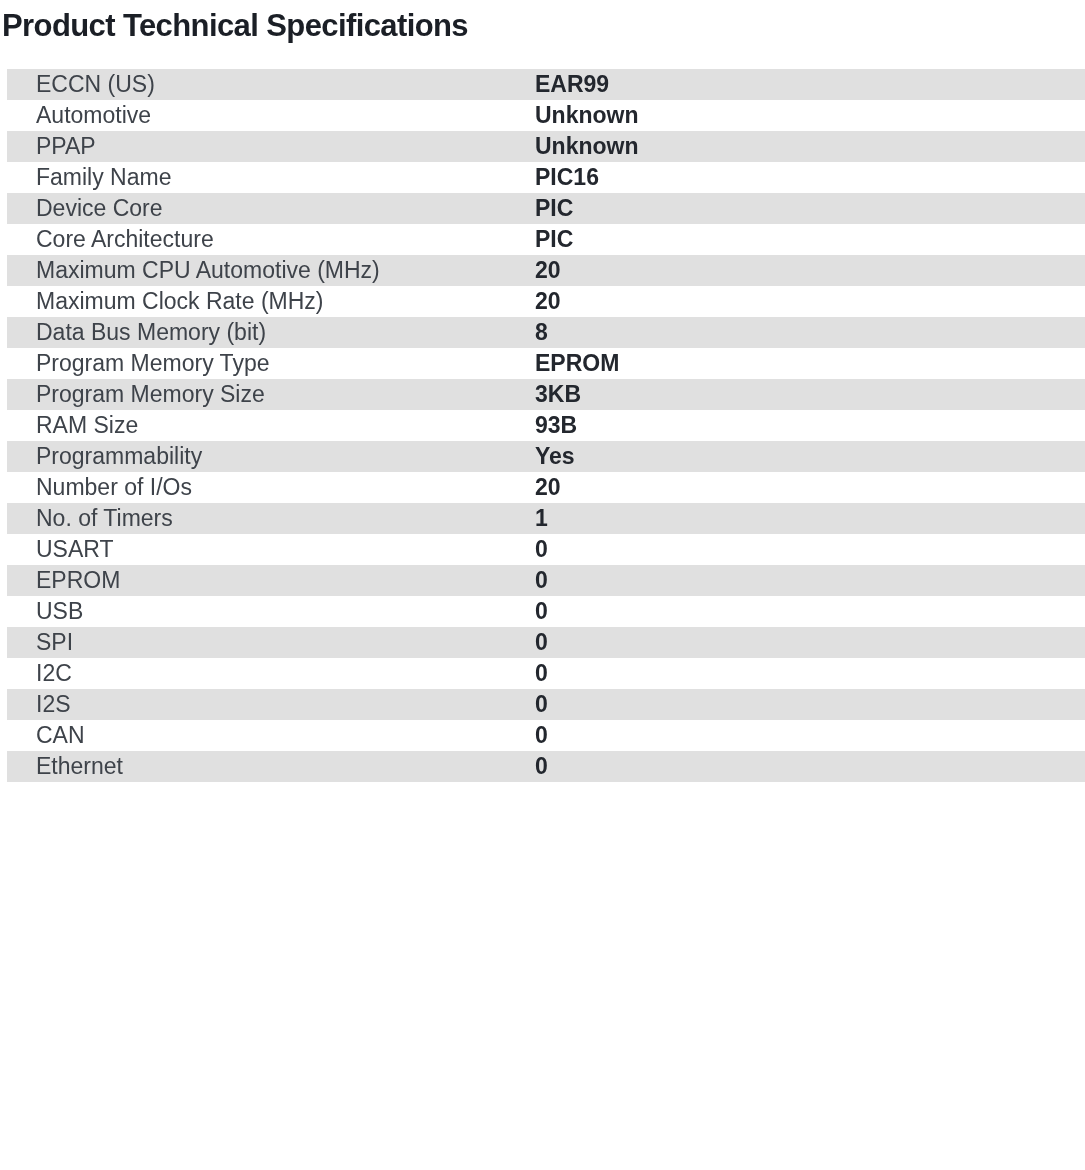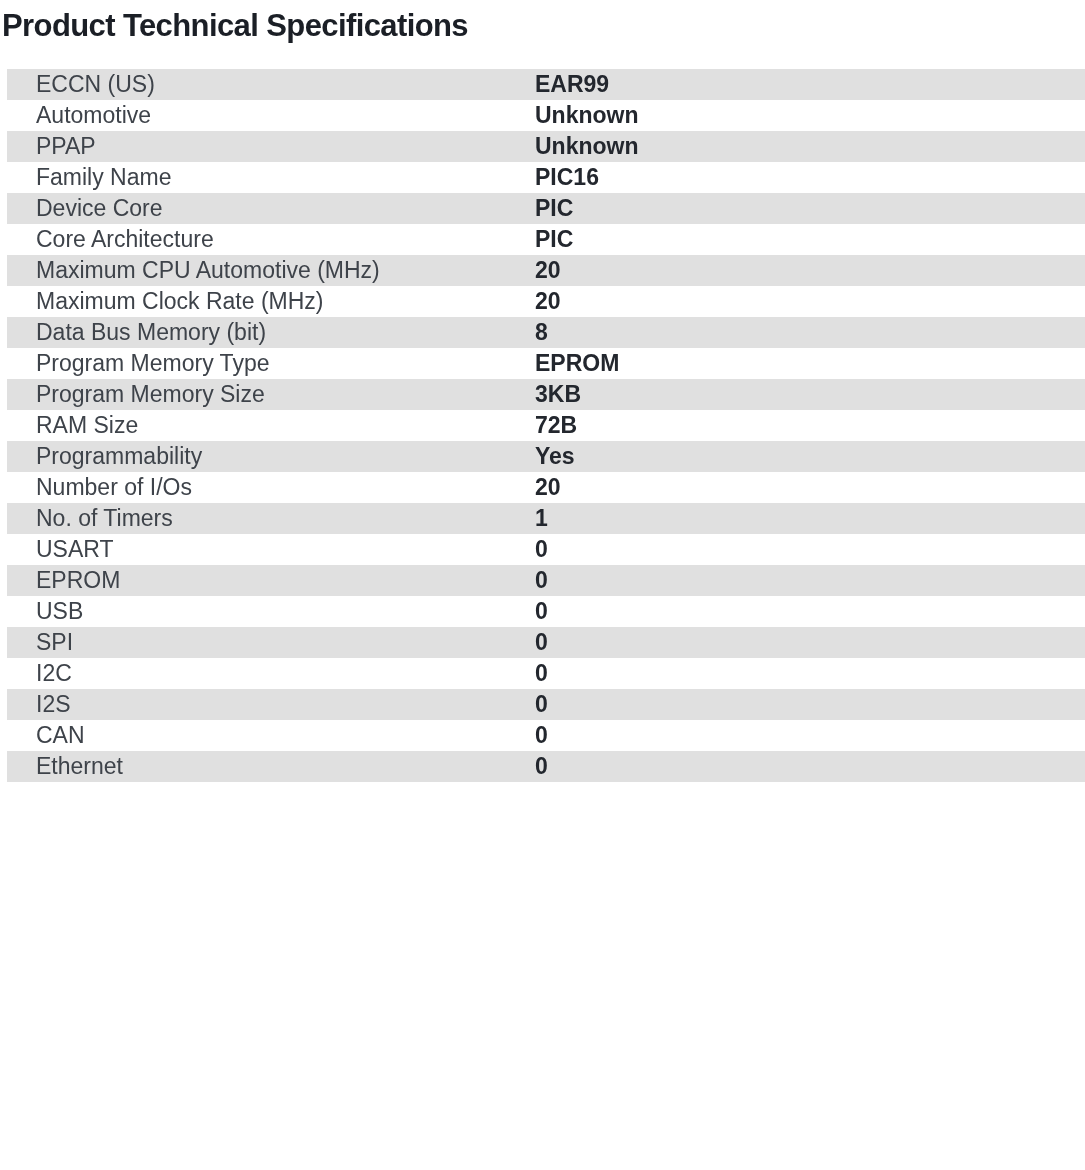--- a/index.html
+++ b/index.html
@@ -97,21 +97,21 @@
     <div class="row">
       <span class="label">Program Memory Type</span>
       <span class="value">EPROM</span>
     </div>
     <div class="row">
       <span class="label">Program Memory Size</span>
       <span class="value">3KB</span>
     </div>
     <div class="row">
       <span class="label">RAM Size</span>
-      <span class="value">72B</span>
+      <span class="value">93B</span>
     </div>
     <div class="row">
       <span class="label">Programmability</span>
       <span class="value">Yes</span>
     </div>
     <div class="row">
       <span class="label">Number of I/Os</span>
       <span class="value">20</span>
     </div>
     <div class="row">

